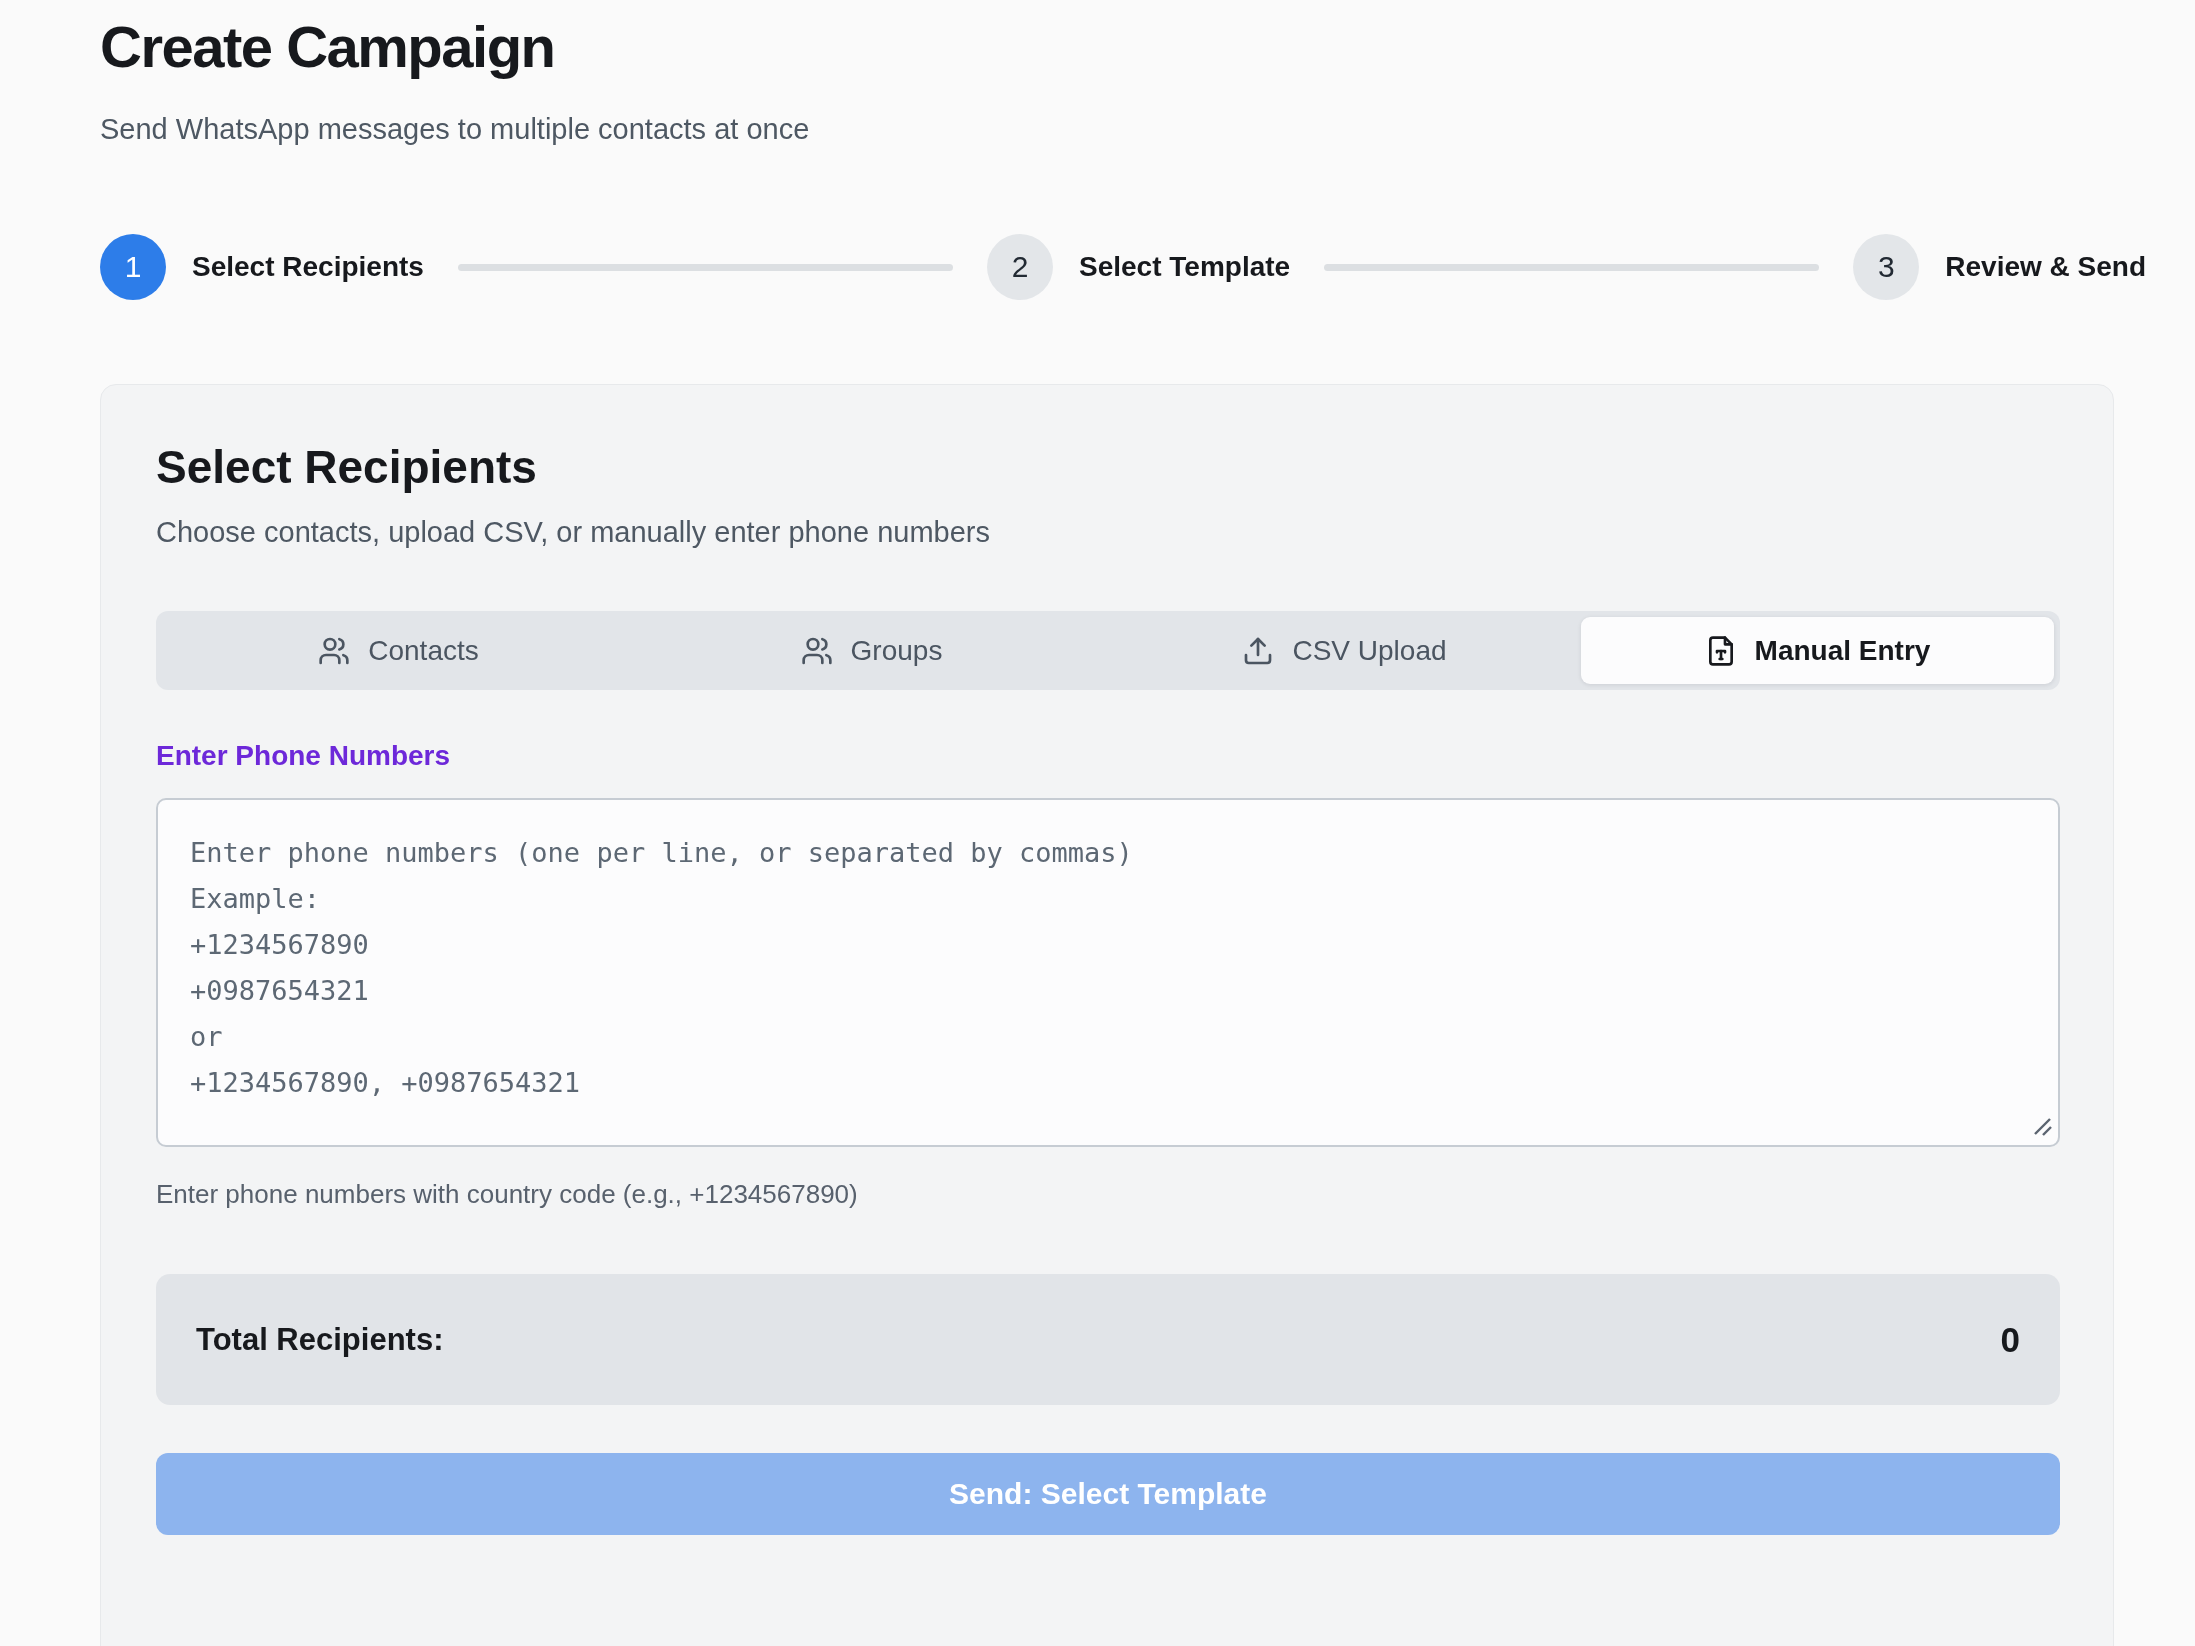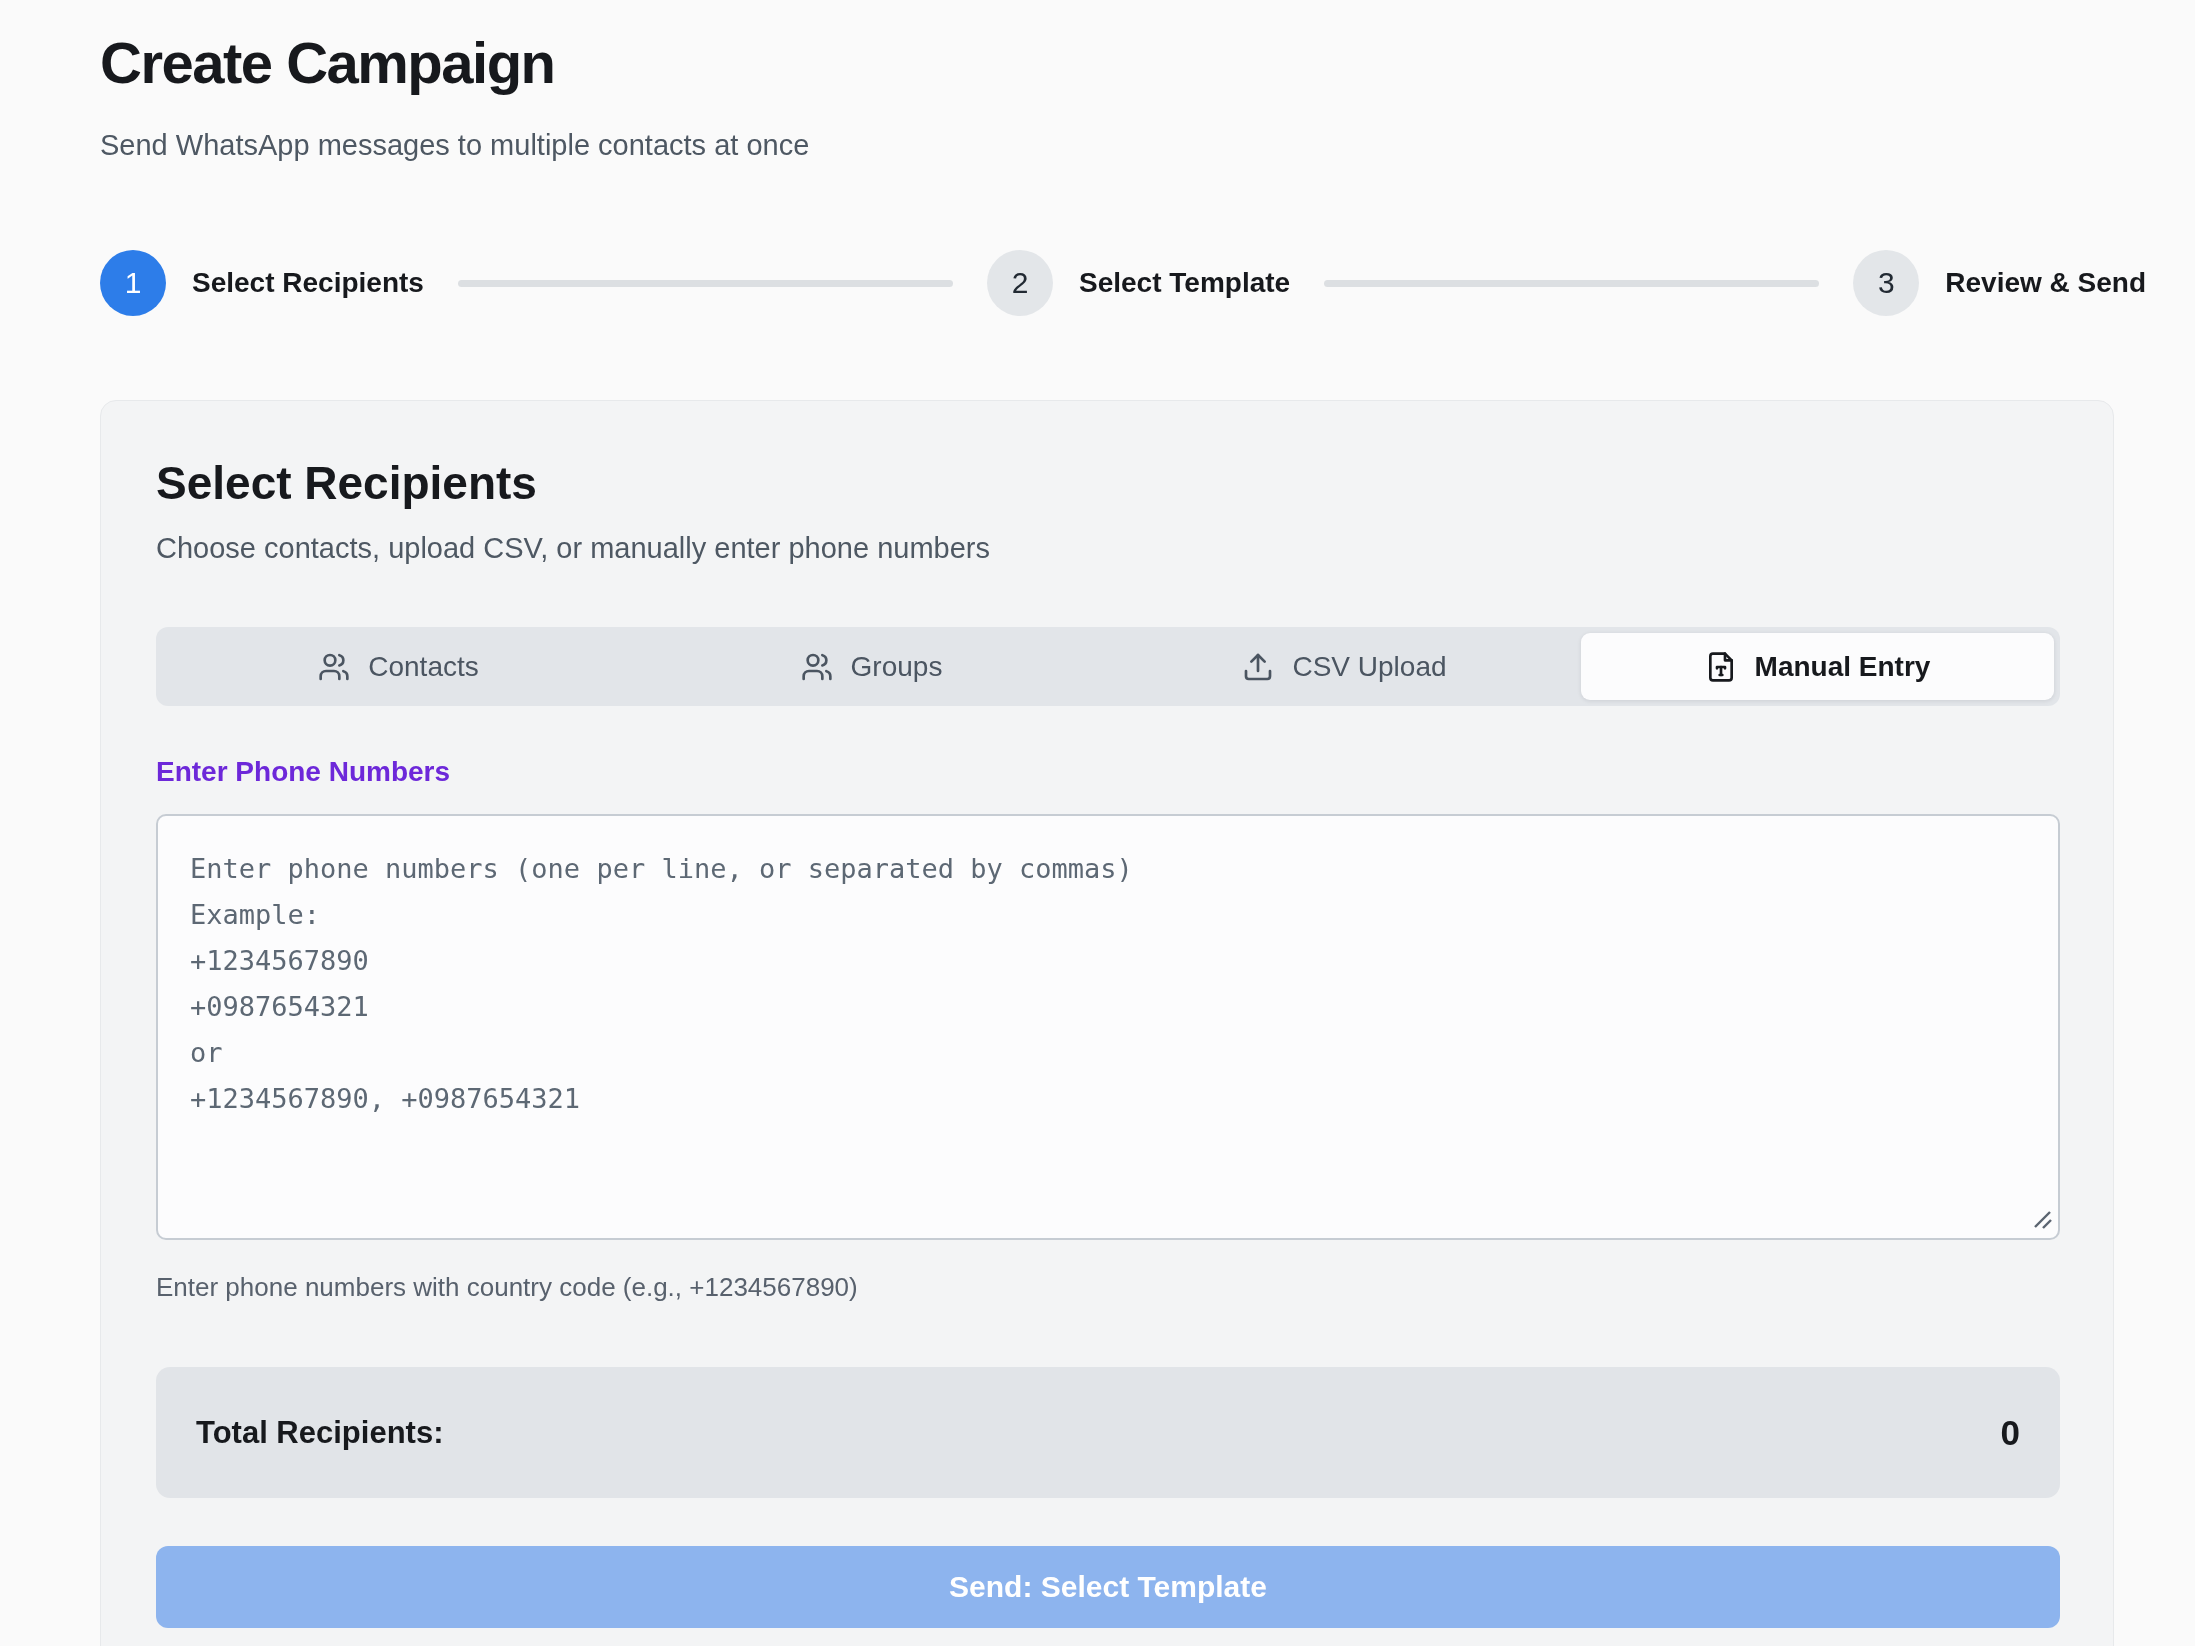--- a/index.html
+++ b/index.html
@@ -8,21 +8,21 @@
     width: 2195px; height: 1646px;
     background: #fafafa;
     font-family: "Liberation Sans", sans-serif;
     color: #17191d;
     overflow: hidden;
   }
   .page { position: relative; width: 2195px; height: 1646px; }
   .content { margin-left: 100px; width: 2046px; }
 
   h1.page-title {
-    margin: 0; padding-top: 30px;
+    margin: 0; padding-top: 14px;
     font-size: 58px; line-height: 66px; font-weight: 700;
     letter-spacing: -1.5px; color: #17191d;
   }
   .page-subtitle {
     margin: 32px 0 0 0;
     font-size: 29px; line-height: 34px; color: #4e5863; font-weight: 400;
   }
 
   
   .stepper { display: flex; align-items: center; margin-top: 88px; width: 2046px; }
@@ -68,21 +68,21 @@
   .tab svg { width: 32px; height: 32px; flex: 0 0 auto; }
   .tab.active {
     background: #fcfcfd; color: #17191d; font-weight: 600;
     box-shadow: 0 1px 4px rgba(15, 23, 42, 0.10);
   }
 
   .field-label { display: block; margin-top: 50px; font-size: 28px; font-weight: 600; color: #6d28d9; }
 
   .textarea-wrap { position: relative; margin-top: 26px; width: 1904px; }
   textarea.phone-input {
-    width: 1904px; height: 426px;
+    width: 1904px; height: 349px;
     background: #fcfcfd;
     border: 2px solid #c6ccd3;
     border-radius: 10px;
     padding: 30px 32px;
     font-family: "DejaVu Sans Mono", monospace;
     font-size: 27px; line-height: 46px;
     color: #3f4a56;
     resize: none; outline: none; display: block;
   }
   textarea.phone-input::placeholder { color: #5d6874; opacity: 1; }

